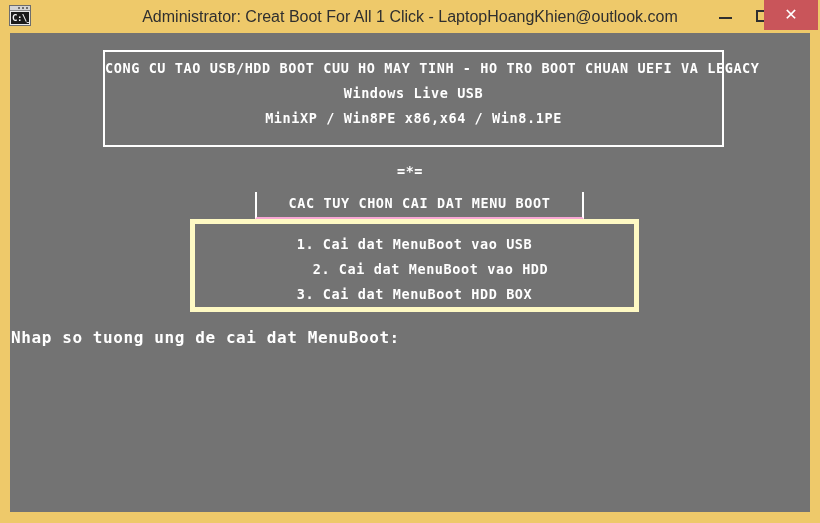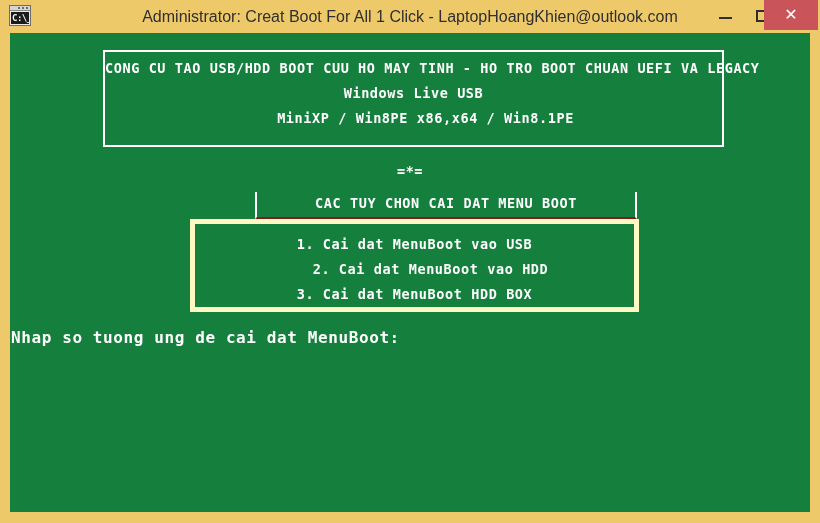--- a/index.html
+++ b/index.html
@@ -101,21 +101,21 @@
     width: 54px; height: 30px;
     line-height: 30px; text-align: center;
     color: #ffffff; font-size: 16px;
   }
 
   
   #console {
     position: absolute;
     left: 10px; top: 33px;
     width: 800px; height: 479px;
-    background: #15803d;            
+    background: #737373;            
     color: #ffffff;
     font-family: "DejaVu Sans Mono", monospace;
     font-size: 13px;
     overflow: hidden;
   }
 
   .console-text {
     color: #ffffff;
     font-family: "DejaVu Sans Mono", monospace;
     font-weight: bold;
@@ -132,40 +132,40 @@
   }
   #header-box .line {
     position: absolute;
     left: 0; width: 100%;
     text-align: center;
     font-size: 13.5px;
     line-height: 16px;
   }
   #header-line-0 { top: 8px; }
   #header-line-1 { top: 33px; }
-  #header-line-2 { top: 58px; margin-left: 12px; }
+  #header-line-2 { top: 58px; }
   #header-line-3 { top: 83px; }
 
   
   #separator {
     position: absolute;
     left: 0; top: 130px;
     width: 800px;
     text-align: center;
     font-size: 13.5px;
   }
 
   
   #menu-title-box {
     position: absolute;
     left: 245px; top: 159px;
-    width: 382px; height: 27px;
+    width: 329px; height: 27px;
     border-left: 2px solid #ffffff;
     border-right: 2px solid #ffffff;
-    border-bottom: 2px solid #7f1d1d;
+    border-bottom: 2px solid #f9a8d4;
     text-decoration: underline;
   }
   #menu-title-box .label {
     position: absolute;
     left: 0; top: 3px; width: 100%;
     text-align: center;
     font-size: 13.5px;
   }
 
   

